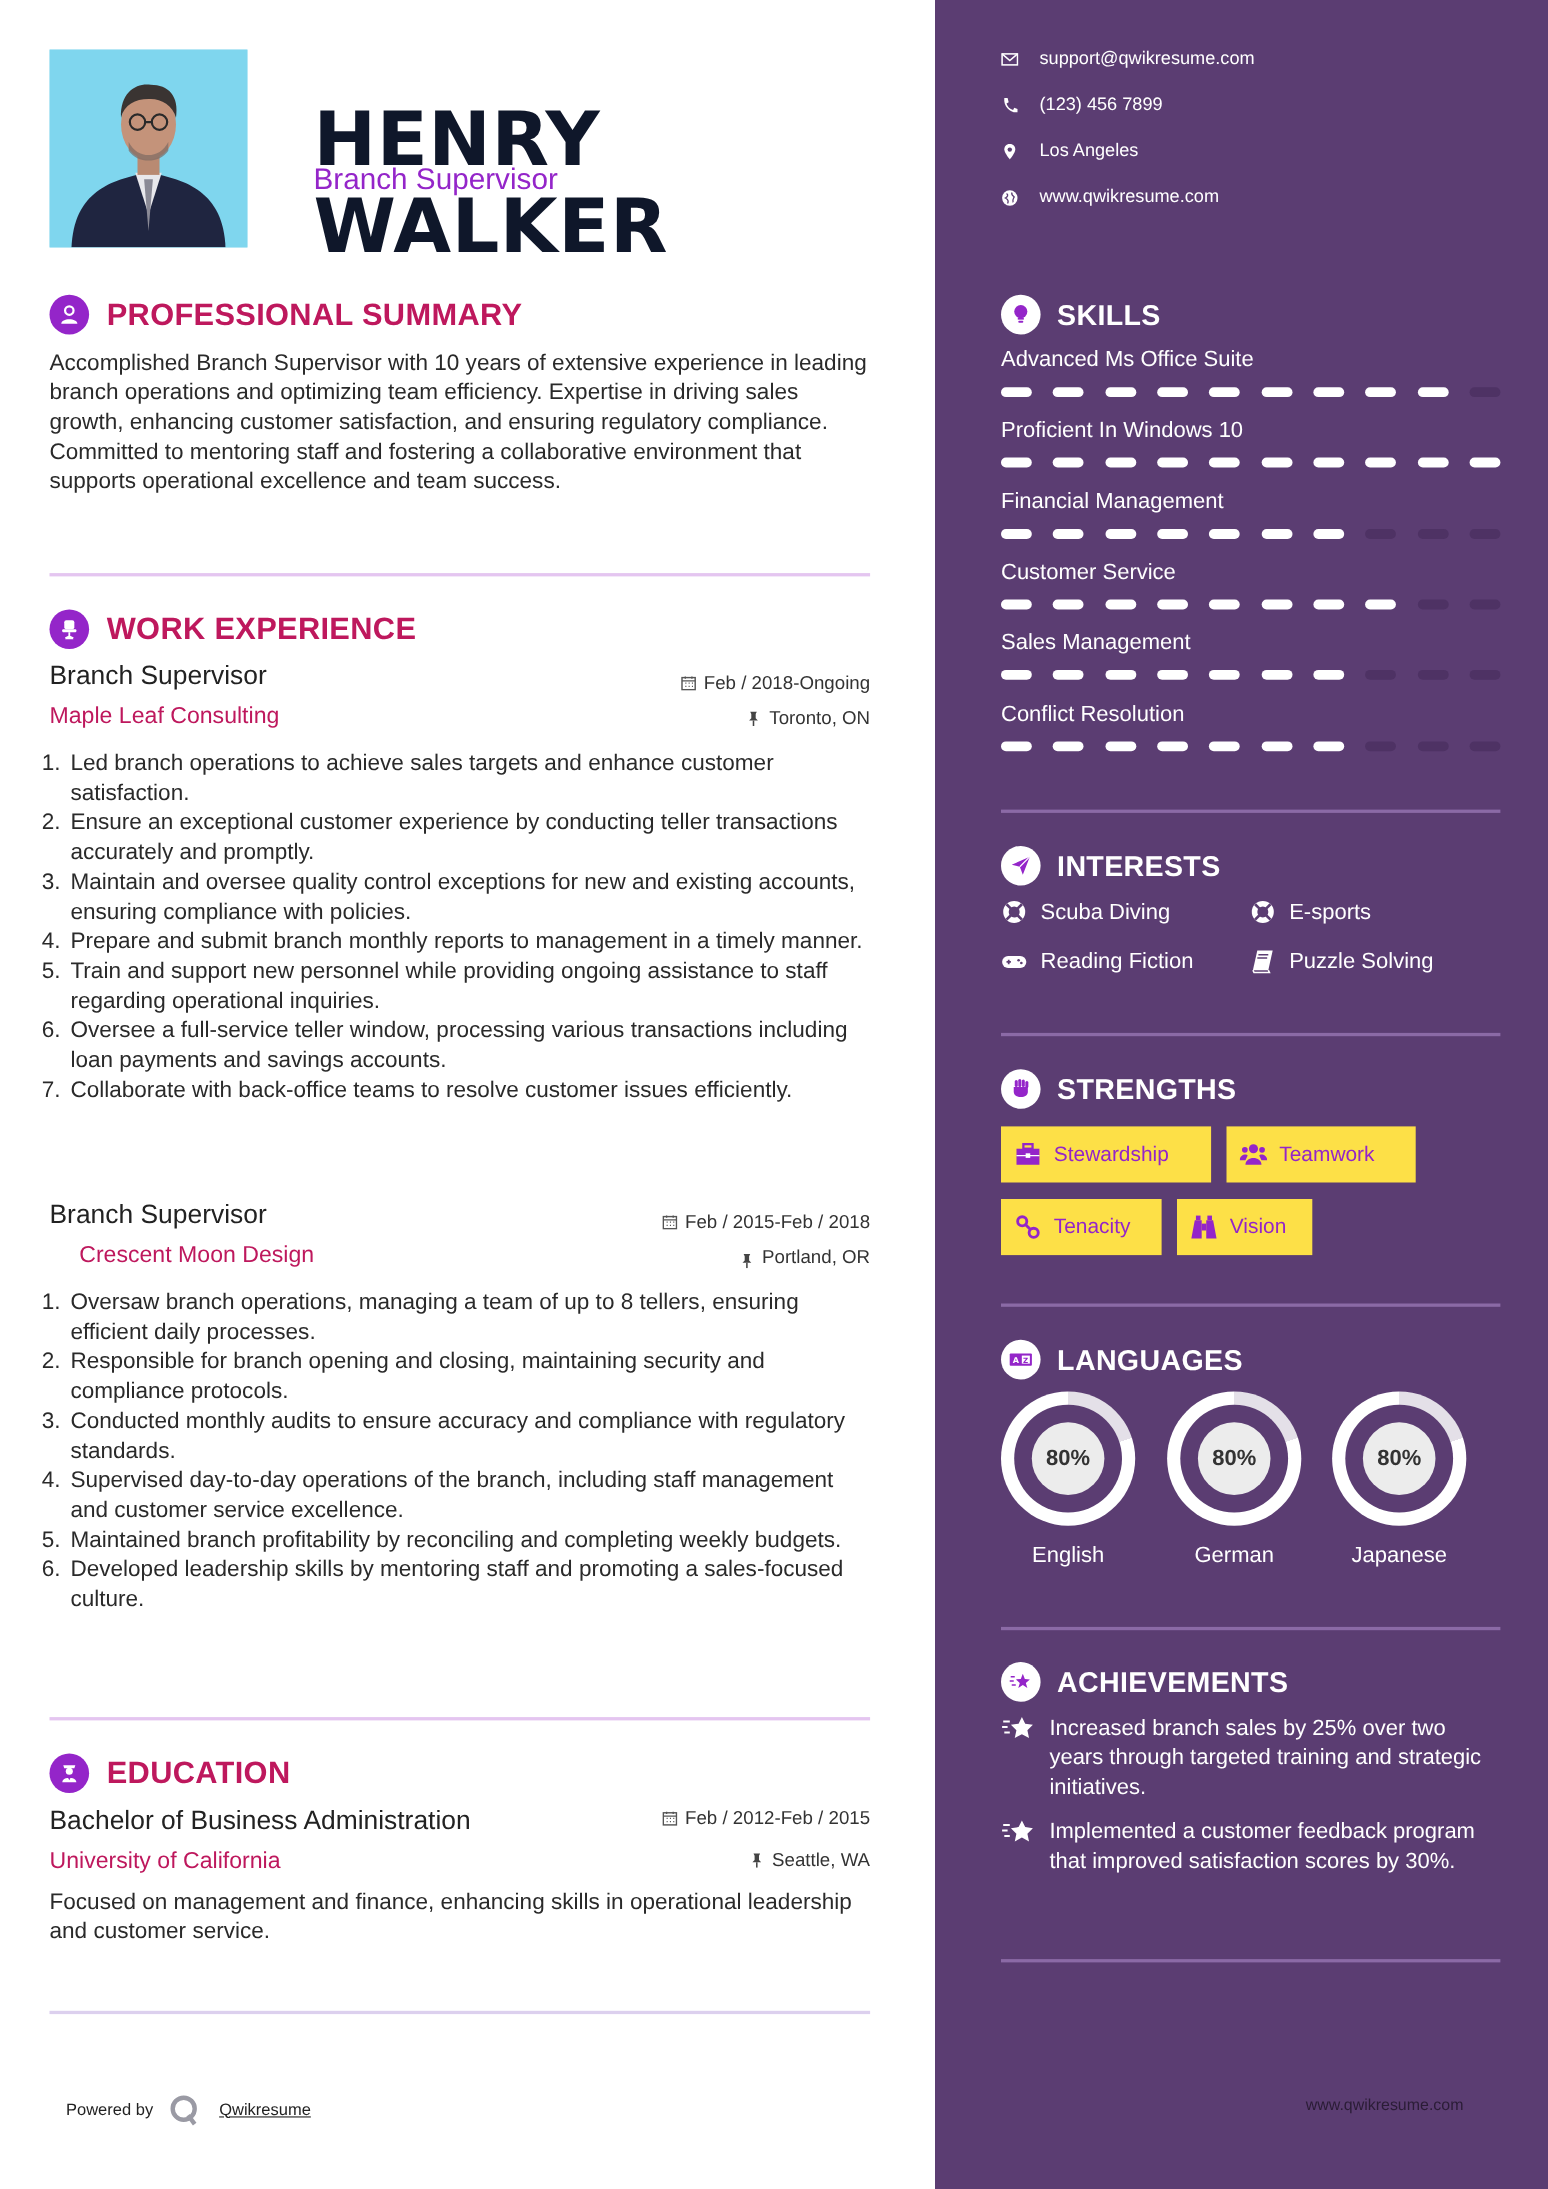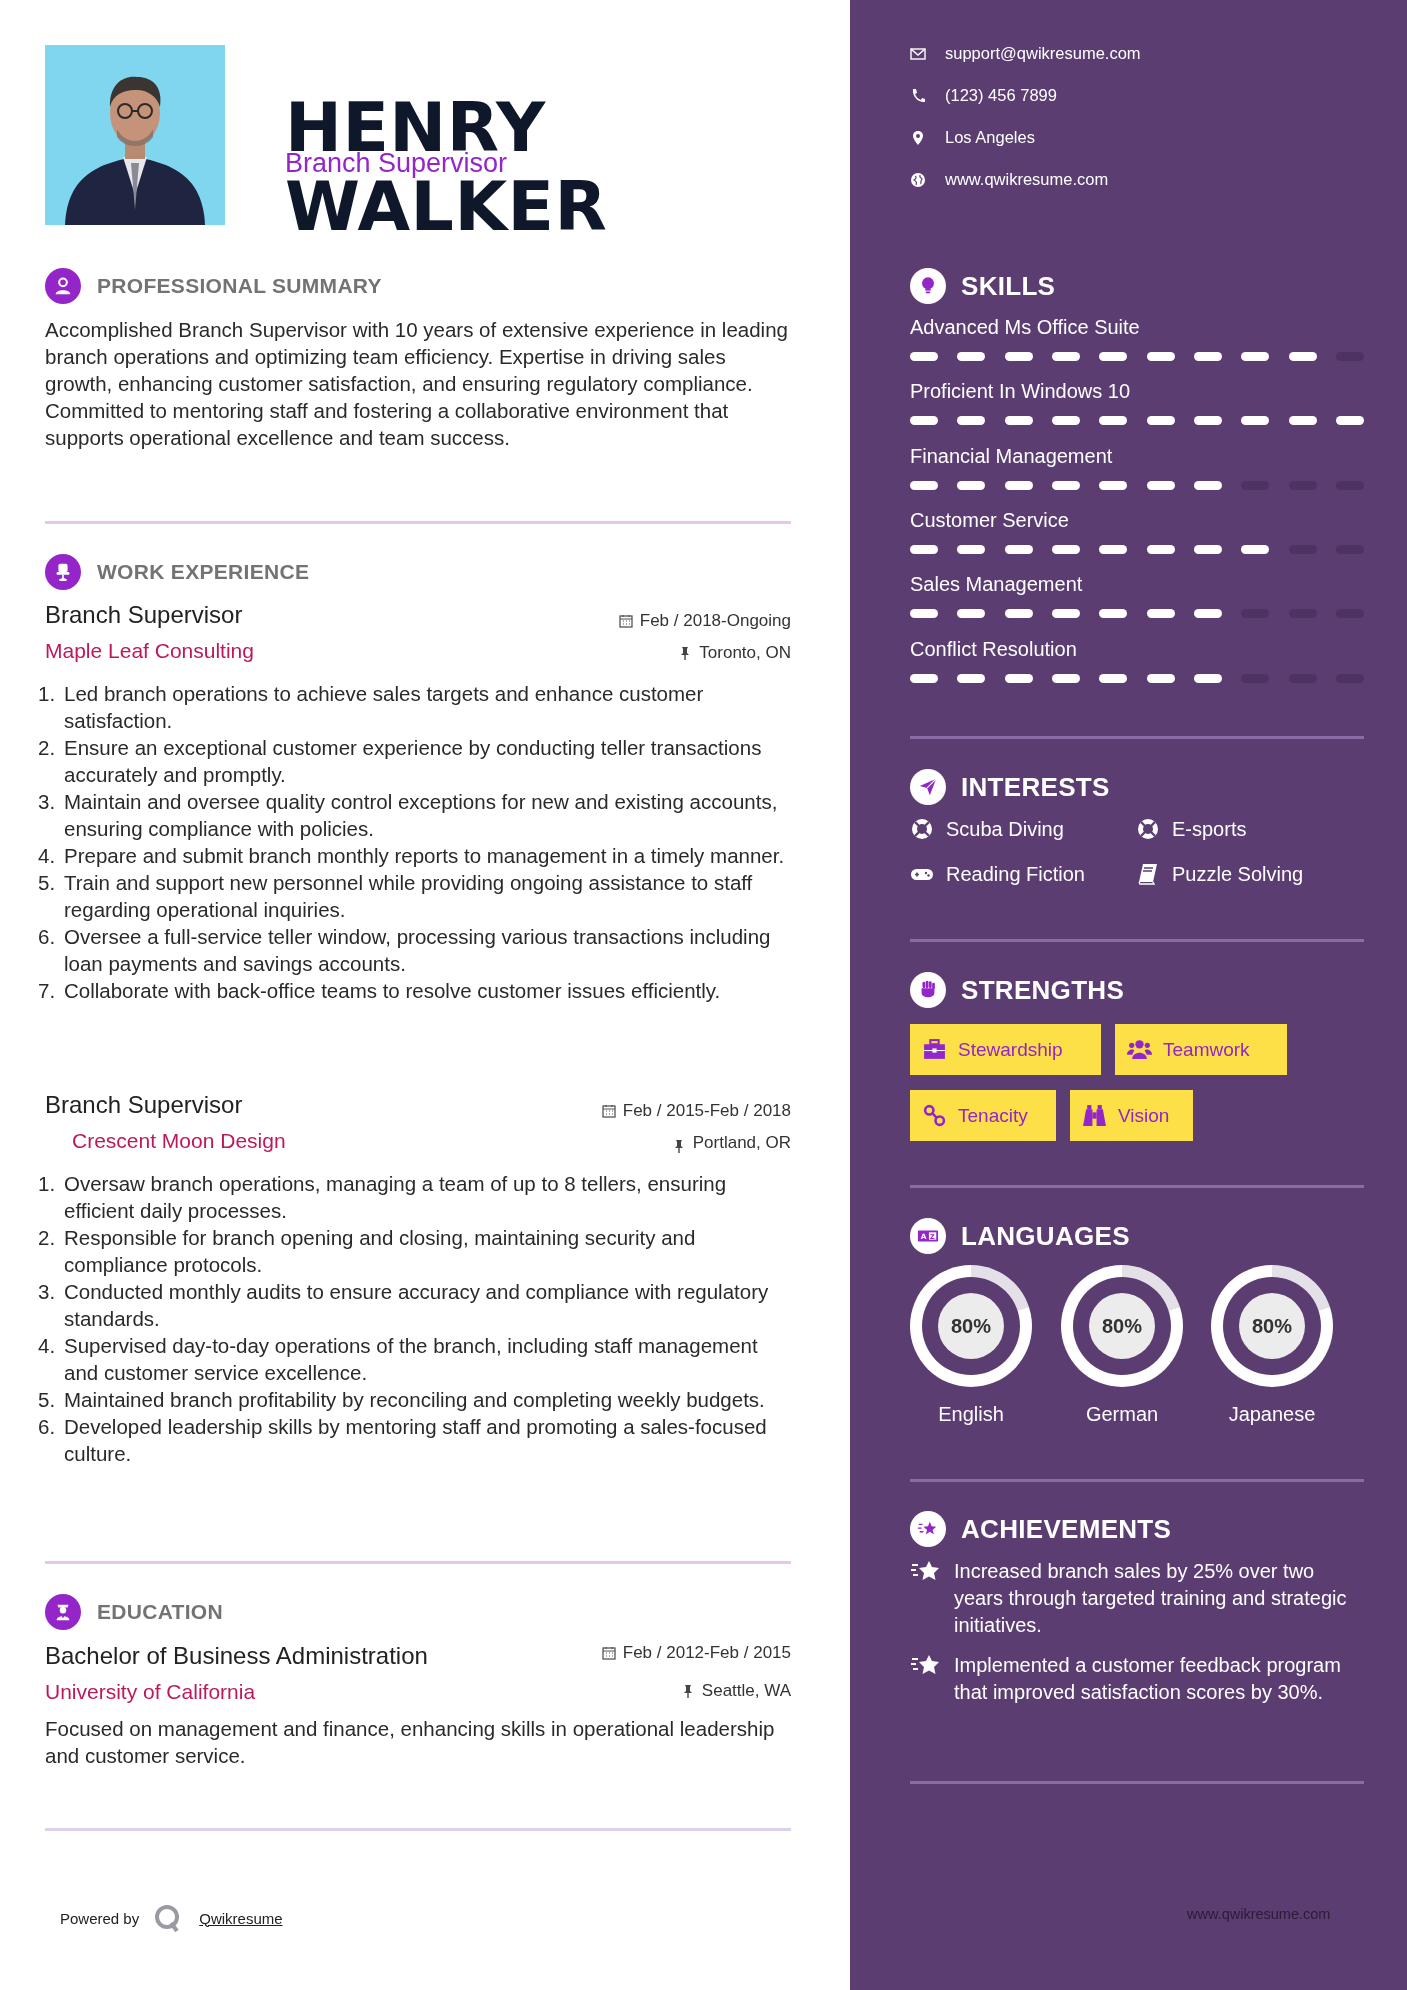--- a/index.html
+++ b/index.html
@@ -13,21 +13,21 @@
   
   .photo { position: absolute; left: 45px; top: 45px; width: 180px; height: 180px; background: #7fd6ee; overflow: hidden; }
   .photo svg { width: 100%; height: 100%; display: block; }
   .name { position: absolute; left: 285px; top: 88px; font-size: 68px; font-weight: 700; letter-spacing: 0.5px; color: #0f172a; font-family: "DejaVu Sans", sans-serif; }
   .role { position: absolute; left: 285px; top: 148px; font-size: 27px; color: #9425c9; }
 
   
   .sec-head { position: absolute; left: 45px; display: flex; align-items: center; }
   .sec-icon { width: 36px; height: 36px; border-radius: 50%; background: #9425c9; display: flex; align-items: center; justify-content: center; margin-right: 16px; }
   .sec-icon svg { width: 22px; height: 22px; }
-  .sec-title { font-size: 21px; font-weight: 700; color: #737373; letter-spacing: 0.3px; }
+  .sec-title { font-size: 28px; font-weight: 700; color: #be185d; letter-spacing: 0.3px; }
   .rule { position: absolute; left: 45px; width: 746px; height: 3px; background: #e4c5f0; }
 
   .para { position: absolute; left: 45px; width: 750px; font-size: 20.5px; line-height: 27px; color: #2a2a2a; }
 
   .job-title { position: absolute; left: 45px; font-size: 24px; color: #222; }
   .job-company { position: absolute; left: 45px; font-size: 21px; color: #be185d; }
   .job-meta { position: absolute; right: 59px; font-size: 17px; color: #333; display: flex; align-items: center; }
   .job-meta svg { width: 14px; height: 14px; margin-right: 7px; }
 
   .olist { position: absolute; left: 38px; width: 755px; list-style: none; font-size: 20.5px; line-height: 27px; color: #2a2a2a; }

